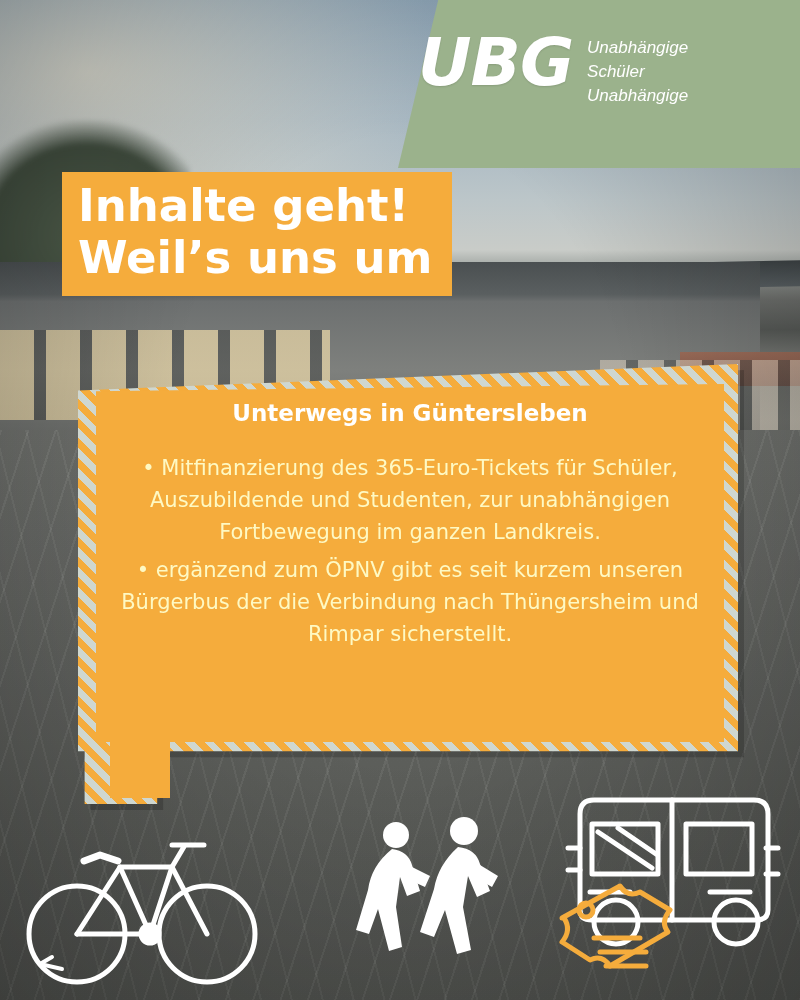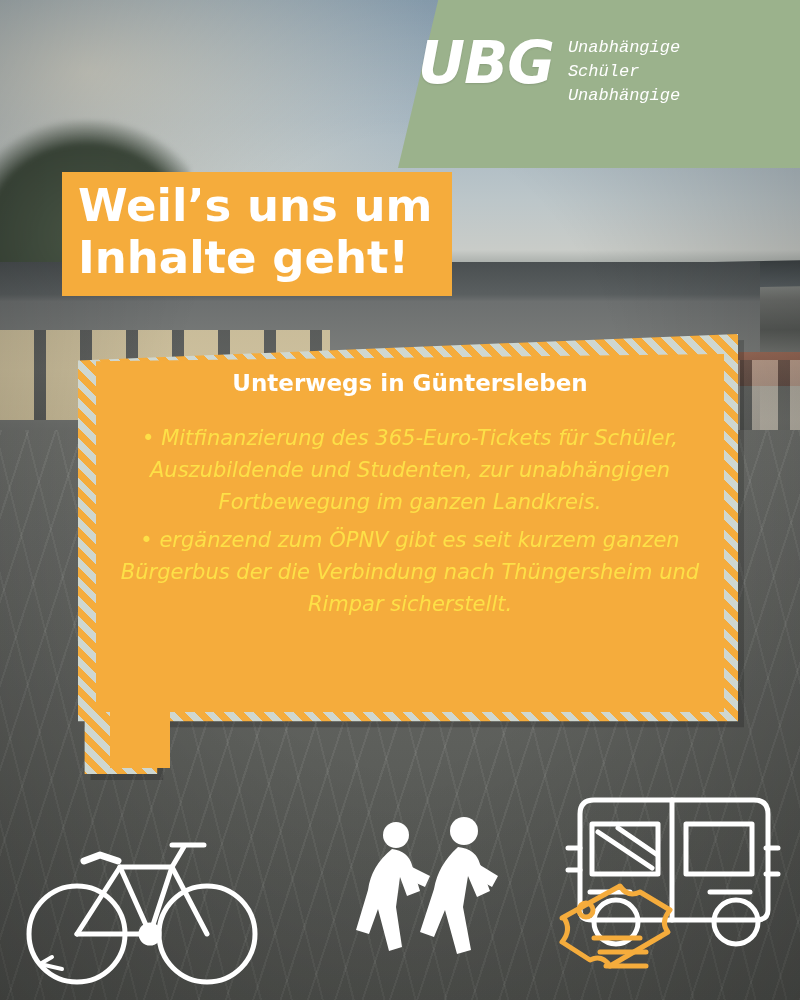--- a/index.html
+++ b/index.html
@@ -150,29 +150,29 @@
     width: 380px;
     height: 120px;
     display: flex;
     align-items: flex-start;
     gap: 14px;
   }
   .ubg-logo {
     font-family: "DejaVu Sans", sans-serif;
     font-style: italic;
     font-weight: 700;
-    font-size: 58px;
+    font-size: 66px;
     line-height: 82px;
     color: #ffffff;
     letter-spacing: -1px;
     text-shadow: 0 1px 2px rgba(0,0,0,.12);
   }
   .ubg-sub {
     margin-top: 14px;
-    font-family: Liberation Mono, monospace;
+    font-family: Liberation Sans, sans-serif;
     font-style: italic;
     font-size: 17px;
     line-height: 24px;
     color: #ffffff;
     font-weight: 400;
   }
 
   
   .slogan {
     position: absolute;
@@ -188,21 +188,21 @@
     font-size: 45px;
     line-height: 52px;
     color: #ffffff;
     white-space: nowrap;
   }
 
   
   .bubble-wrap {
     position: absolute;
     left: 78px;
-    top: 334px;
+    top: 364px;
     width: 660px;
     height: 440px;
   }
   .bubble-shadow {
     position: absolute;
     inset: 0;
     filter: drop-shadow(6px 6px 0 rgba(0,0,0,.18));
   }
   .bubble-stripe {
     position: absolute;
@@ -257,23 +257,22 @@
     color: #ffffff;
   }
   .bullet-list {
     list-style: none;
     margin: 0;
     padding: 0;
   }
   .bullet-item {
     font-size: 21px;
     line-height: 32px;
-    color: #fde047;
+    color: #fef9c3;
     margin-bottom: 6px;
-    font-style: italic;
   }
 
   
   .icon-bike {
     position: absolute;
     left: 22px;
     bottom: 6px;
     width: 240px;
     height: 185px;
   }
@@ -320,35 +319,35 @@
   <div class="header-inner">
     <div class="ubg-logo">UBG</div>
     <div class="ubg-sub">
       <div>Unabhängige</div>
       <div>Schüler</div>
       <div>Unabhängige</div>
     </div>
   </div>
 
   <div class="slogan">
+    <div class="slogan-line">Inhalte geht!</div>
     <div class="slogan-line">Weil’s uns um</div>
-    <div class="slogan-line">Inhalte geht!</div>
   </div>
 
   <div class="bubble-wrap">
     <div class="bubble-shadow">
       <div class="bubble-stripe"></div>
     </div>
     <div class="bubble-body"></div>
     <div class="bubble-tail"></div>
     <div class="bubble-content">
       <div class="bubble-title">Unterwegs in Güntersleben</div>
       <ul class="bullet-list">
         <li class="bullet-item">• Mitfinanzierung des 365-Euro-Tickets für Schüler, Auszubildende und Studenten, zur unabhängigen Fortbewegung im ganzen Landkreis.</li>
-        <li class="bullet-item">• ergänzend zum ÖPNV gibt es seit kurzem ganzen Bürgerbus der die Verbindung nach Thüngersheim und Rimpar sicherstellt.</li>
+        <li class="bullet-item">• ergänzend zum ÖPNV gibt es seit kurzem unseren Bürgerbus der die Verbindung nach Thüngersheim und Rimpar sicherstellt.</li>
       </ul>
     </div>
   </div>
 
   <svg class="icon-bike" viewBox="0 0 240 185">
     <g fill="none" stroke="#ffffff" stroke-width="5" stroke-linecap="round" stroke-linejoin="round">
       <circle cx="55" cy="125" r="48"></circle>
       <circle cx="185" cy="125" r="48"></circle>
       <path d="M55 125 L98 58 L150 58 L185 125"></path>
       <path d="M98 58 L128 125 L55 125"></path>

